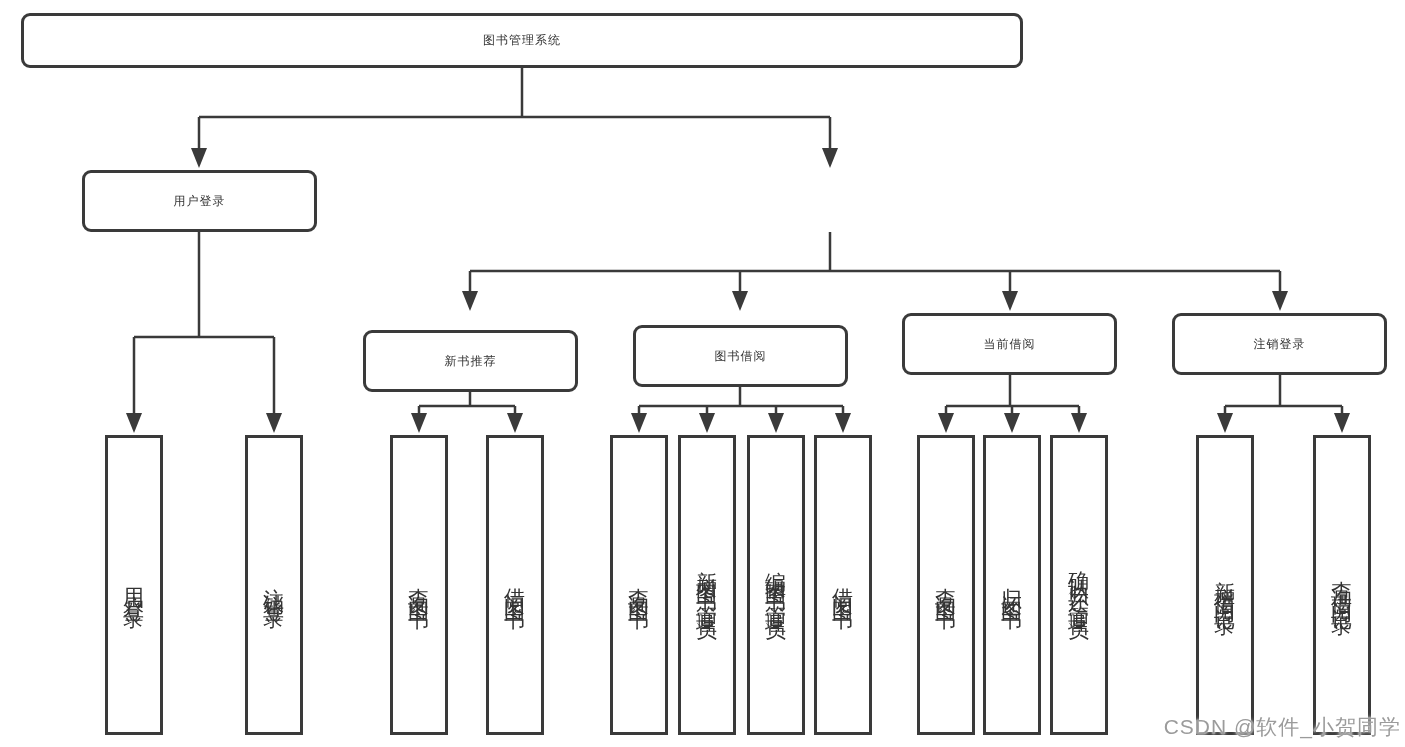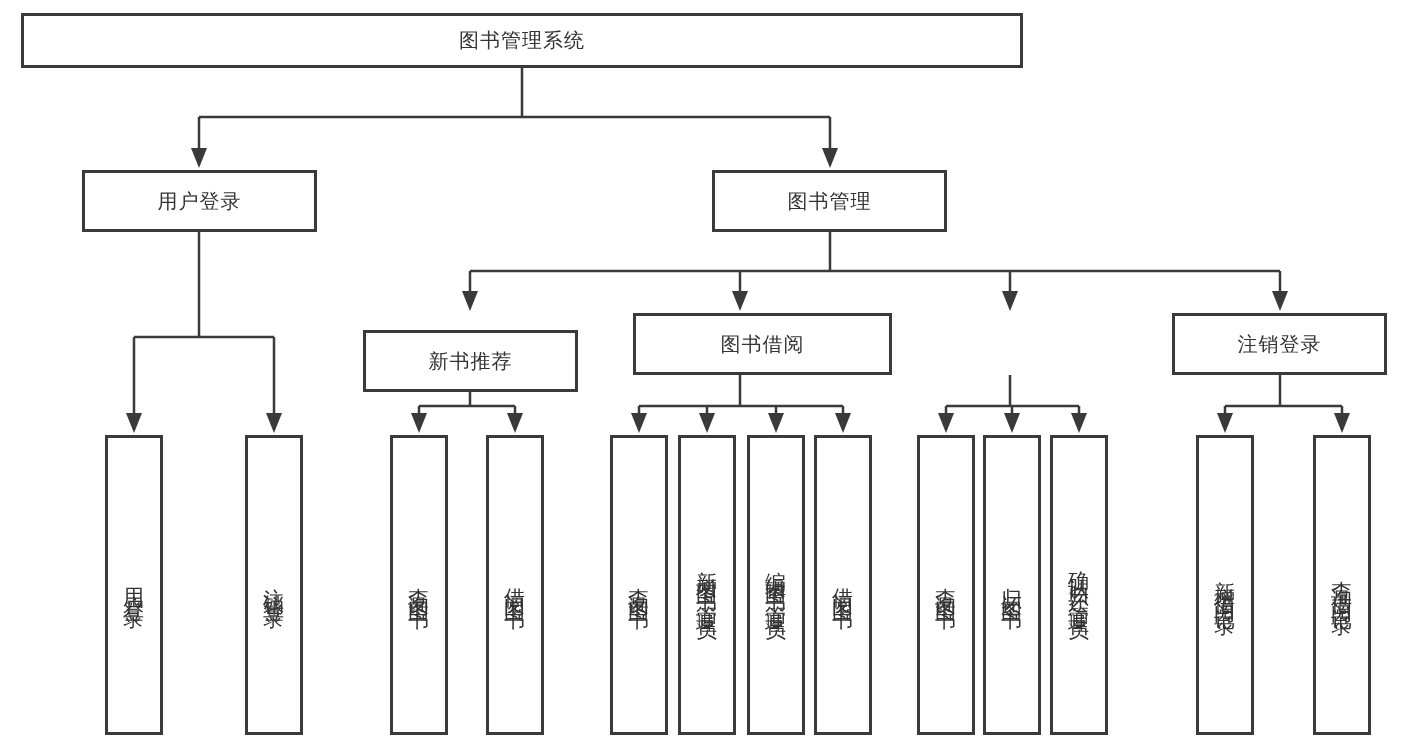--- a/index.html
+++ b/index.html
@@ -14,21 +14,21 @@
   .node{
     position:absolute;
     box-sizing:border-box;
     background:#ffffff;
     border:3px solid #3a3a3a;
     display:flex;align-items:center;justify-content:center;
     color:#333333;
     z-index:1;
     overflow:hidden;
   }
-  .node.h{font-size:20px;letter-spacing:1px;}
+  .node.h{font-size:12px;letter-spacing:1px;border-radius:9px;}
   .node.v{
     writing-mode:vertical-rl;
     text-orientation:mixed;
     font-size:21px;
     letter-spacing:7px;
     line-height:1;
   }
   .watermark{
     position:absolute;
     right:4px;bottom:6px;
@@ -117,38 +117,39 @@
       <line x1="1225" y1="406" x2="1225" y2="416" fill="none"></line>
       <polygon points="1217,413 1233,413 1225,433" stroke="none"></polygon>
       <line x1="1342" y1="406" x2="1342" y2="416" fill="none"></line>
       <polygon points="1334,413 1350,413 1342,433" stroke="none"></polygon>
     </g>
   </svg>
 
   <div class="node h" style="left:21px;top:13px;width:1002px;height:55px">图书管理系统</div>
 
   <div class="node h" style="left:82px;top:170px;width:235px;height:62px">用户登录</div>
-  <div class="node h" style="left:712px;top:170px;width:235px;height:62px">图书管理</div>
 
   <div class="node h" style="left:363px;top:330px;width:215px;height:62px">新书推荐</div>
-  <div class="node h" style="left:633px;top:313px;width:259px;height:62px">图书借阅</div>
+  <div class="node h" style="left:633px;top:325px;width:215px;height:62px">图书借阅</div>
+  <div class="node h" style="left:902px;top:313px;width:215px;height:62px">当前借阅</div>
   <div class="node h" style="left:1172px;top:313px;width:215px;height:62px">注销登录</div>
 
   <div class="node v" style="left:105px;top:435px;width:58px;height:300px">用户登录</div>
   <div class="node v" style="left:245px;top:435px;width:58px;height:300px">注销登录</div>
 
   <div class="node v" style="left:390px;top:435px;width:58px;height:300px">查询图书</div>
   <div class="node v" style="left:486px;top:435px;width:58px;height:300px">借阅图书</div>
 
   <div class="node v" style="left:610px;top:435px;width:58px;height:300px">查询图书</div>
   <div class="node v" style="left:678px;top:435px;width:58px;height:300px">新增图书（管理员）</div>
   <div class="node v" style="left:747px;top:435px;width:58px;height:300px">编辑图书（管理员）</div>
   <div class="node v" style="left:814px;top:435px;width:58px;height:300px">借阅图书</div>
 
   <div class="node v" style="left:917px;top:435px;width:58px;height:300px">查询图书</div>
   <div class="node v" style="left:983px;top:435px;width:58px;height:300px">归还图书</div>
   <div class="node v" style="left:1050px;top:435px;width:58px;height:300px">确认归还（管理员）</div>
 
   <div class="node v" style="left:1196px;top:435px;width:58px;height:300px">新增借阅记录</div>
   <div class="node v" style="left:1313px;top:435px;width:58px;height:300px">查询借阅记录</div>
 
+  <div class="watermark">CSDN @软件_小贺同学</div>
 
 </div>
 
 </body></html>

